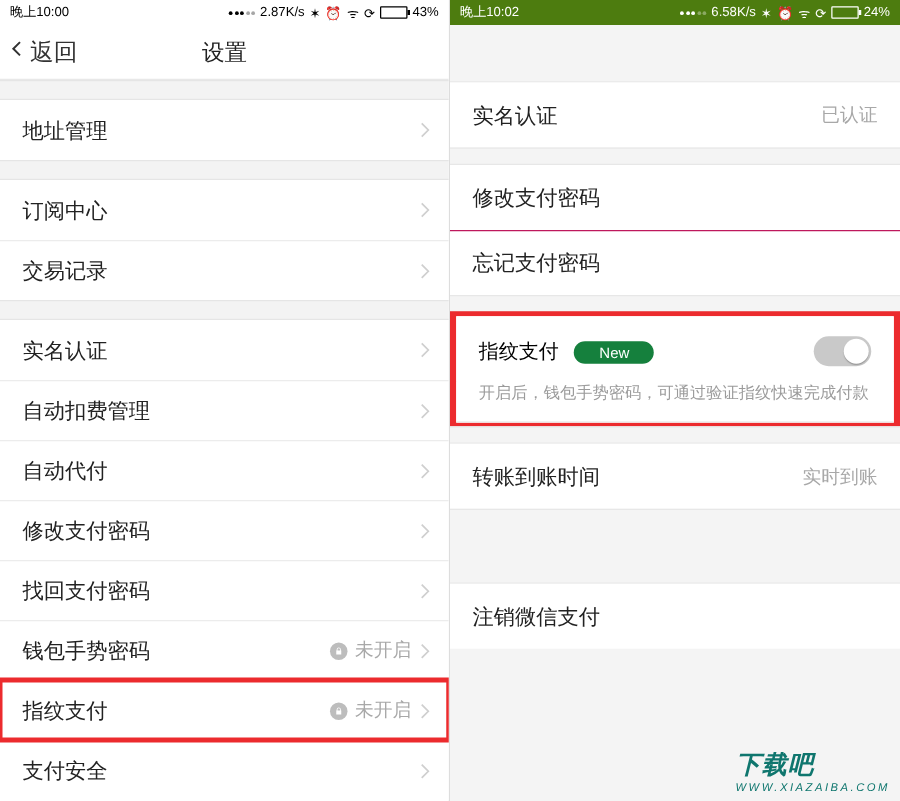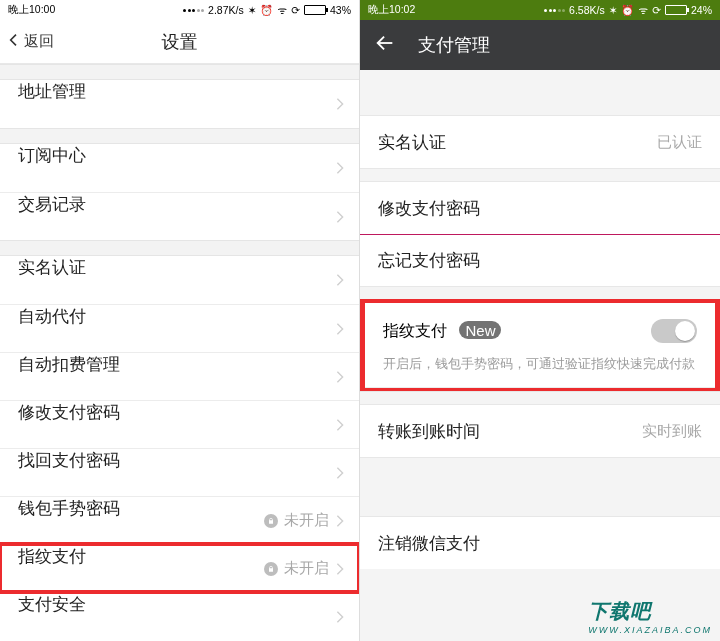--- a/index.html
+++ b/index.html
@@ -19,53 +19,53 @@
     .sig-dots i.off { opacity: .35; }
     .batt { display:inline-flex; align-items:center; }
     .batt-shell { width: 22px; height: 10px; border: 1px solid currentColor; border-radius: 1px; position: relative; }
     .batt-shell::after { content:""; position:absolute; right:-3px; top:2px; width:2px; height:4px; background: currentColor; }
     .batt-fill { height:100%; background:#46c957; }
     .batt-fill.l { width:23%; }
     .batt-fill.r { width:24%; }
 
     
     .hdr-light { height: 44px; display:flex; align-items:center; justify-content:center; position:relative; background:#fff; border-bottom:1px solid #e8e8e8; }
-    .hdr-light .back { position:absolute; left:6px; top:0; bottom:0; display:flex; align-items:center; gap:2px; font-size:15px; color:#333; }
+    .hdr-light .back { position:absolute; left:6px; top:0; bottom:0; display:flex; align-items:center; gap:2px; font-size:19px; color:#333; }
     .hdr-light .title { font-size:18px; color:#222; }
 
     .hdr-dark { height: 50px; display:flex; align-items:center; gap:22px; padding:0 14px; background:#3a3b3d; color:#fff; }
     .hdr-dark .title { font-size:18px; font-weight:400; }
 
     .chev-left svg { width:16px; height:16px; }
     .arrow-left svg { width:22px; height:22px; }
 
     
     .sec-gap { height: 16px; background:#f3f3f3; border-top:1px solid #e5e5e5; border-bottom:1px solid #e5e5e5; }
-    .row { height:48px; display:flex; justify-content:space-between; padding:0 14px 0 18px; background:#fff; position:relative; }
+    .row { height:48px; display:flex; align-items:center; justify-content:space-between; padding:0 14px 0 18px; background:#fff; position:relative; }
     .row + .row { border-top:1px solid #ececec; }
     .row .lbl { font-size:17px; color:#222; }
     .row .rside { display:flex; align-items:center; gap:6px; color:#bdbdbd; }
     .row .status { font-size:15px; color:#a8a8a8; }
     .chev-right { color:#cfcfcf; display:inline-flex; }
     .chev-right svg { width:10px; height:14px; }
     .lockdot { width:14px; height:14px; border-radius:50%; background:#bdbdbd; display:inline-flex; align-items:center; justify-content:center; }
     .lockdot svg { width:8px; height:8px; }
 
     .hl-red { outline:4px solid #ec2b2e; outline-offset:-2px; position:relative; z-index:2; }
 
     
     .rrow { min-height:52px; display:flex; align-items:center; justify-content:space-between; padding:0 18px; background:#fff; font-size:17px; color:#222; }
     .rrow + .rrow { border-top:1px solid #be185d; }
     .r-sub { font-size:13px; color:#9b9b9b; padding:0 18px 14px 18px; background:#fff; border-bottom:1px solid #ececec; }
     .r-gap { height:14px; background:#f4f4f4; border-top:1px solid #e7e7e7; border-bottom:1px solid #e7e7e7; }
     .r-gap-big { height:46px; background:#f4f4f4; border-bottom:1px solid #e7e7e7; }
     .r-gap-big2 { height:60px; background:#f4f4f4; border-top:1px solid #e7e7e7; border-bottom:1px solid #e7e7e7; }
     .r-val { font-size:15px; color:#a8a8a8; }
 
-    .newbadge { display:inline-flex; align-items:center; height:18px; padding:0 6px; border-radius:9px; background:#737373; color:#fff; font-size:15px; margin-left:8px; }
+    .newbadge { display:inline-flex; align-items:center; height:18px; padding:0 20px; border-radius:9px; background:#15803d; color:#fff; font-size:12px; margin-left:8px; }
 
     .toggle { width:46px; height:24px; border-radius:24px; background:#c9c9c9; position:relative; }
     .toggle .knob { position:absolute; right:2px; top:2px; width:20px; height:20px; border-radius:50%; background:#fff; box-shadow:0 1px 1px rgba(0,0,0,.25); }
 
     .fp-block { border:4px solid #ec2b2e; border-left-width:5px; border-right-width:5px; margin:-1px 0; }
     .fp-row { min-height:52px; display:flex; align-items:center; justify-content:space-between; padding:10px 18px 6px 18px; background:#fff; }
 
     .watermark { position:absolute; right:8px; bottom:6px; font-size:20px; letter-spacing:1px; color:#0f766e; font-style:italic; font-weight:700; pointer-events:none; }
     .watermark .sub { display:block; font-size:9px; letter-spacing:2px; font-weight:400; }
 
@@ -152,31 +152,31 @@
     <span class="lbl">实名认证</span>
     <span class="rside">
         <span class="chev-right">
           <svg viewBox="0 0 10 16" fill="none" stroke="currentColor" stroke-width="1.6">
             <polyline points="2 2 8 8 2 14"></polyline>
           </svg>
         </span>
       </span>
   </div>
   <div class="row">
+    <span class="lbl">自动扣费管理</span>
+    <span class="rside">
+        <span class="chev-right">
+          <svg viewBox="0 0 10 16" fill="none" stroke="currentColor" stroke-width="1.6">
+            <polyline points="2 2 8 8 2 14"></polyline>
+          </svg>
+        </span>
+      </span>
+  </div>
+  <div class="row">
     <span class="lbl">自动代付</span>
-    <span class="rside">
-        <span class="chev-right">
-          <svg viewBox="0 0 10 16" fill="none" stroke="currentColor" stroke-width="1.6">
-            <polyline points="2 2 8 8 2 14"></polyline>
-          </svg>
-        </span>
-      </span>
-  </div>
-  <div class="row">
-    <span class="lbl">自动扣费管理</span>
     <span class="rside">
         <span class="chev-right">
           <svg viewBox="0 0 10 16" fill="none" stroke="currentColor" stroke-width="1.6">
             <polyline points="2 2 8 8 2 14"></polyline>
           </svg>
         </span>
       </span>
   </div>
   <div class="row">
     <span class="lbl">修改支付密码</span>
@@ -260,29 +260,20 @@
       <span>⏰</span>
       <span>ᯤ</span>
       <span>⟳</span>
       <span class="batt">
           <span class="batt-shell"><span class="batt-fill r"></span></span>
         </span>
       <span class="pct">24%</span>
     </span>
   </div>
 
-  <div class="hdr-dark">
-    <span class="arrow-left">
-      <svg viewBox="0 0 24 24" fill="none" stroke="#fff" stroke-width="2">
-          <line x1="20" y1="12" x2="5" y2="12"></line>
-          <polyline points="11 5 4 12 11 19"></polyline>
-        </svg>
-    </span>
-    <span class="title">支付管理</span>
-  </div>
 
   <div class="r-gap-big"></div>
 
   <div class="rrow">
     <span>实名认证</span>
     <span class="r-val">已认证</span>
   </div>
 
   <div class="r-gap"></div>
 

